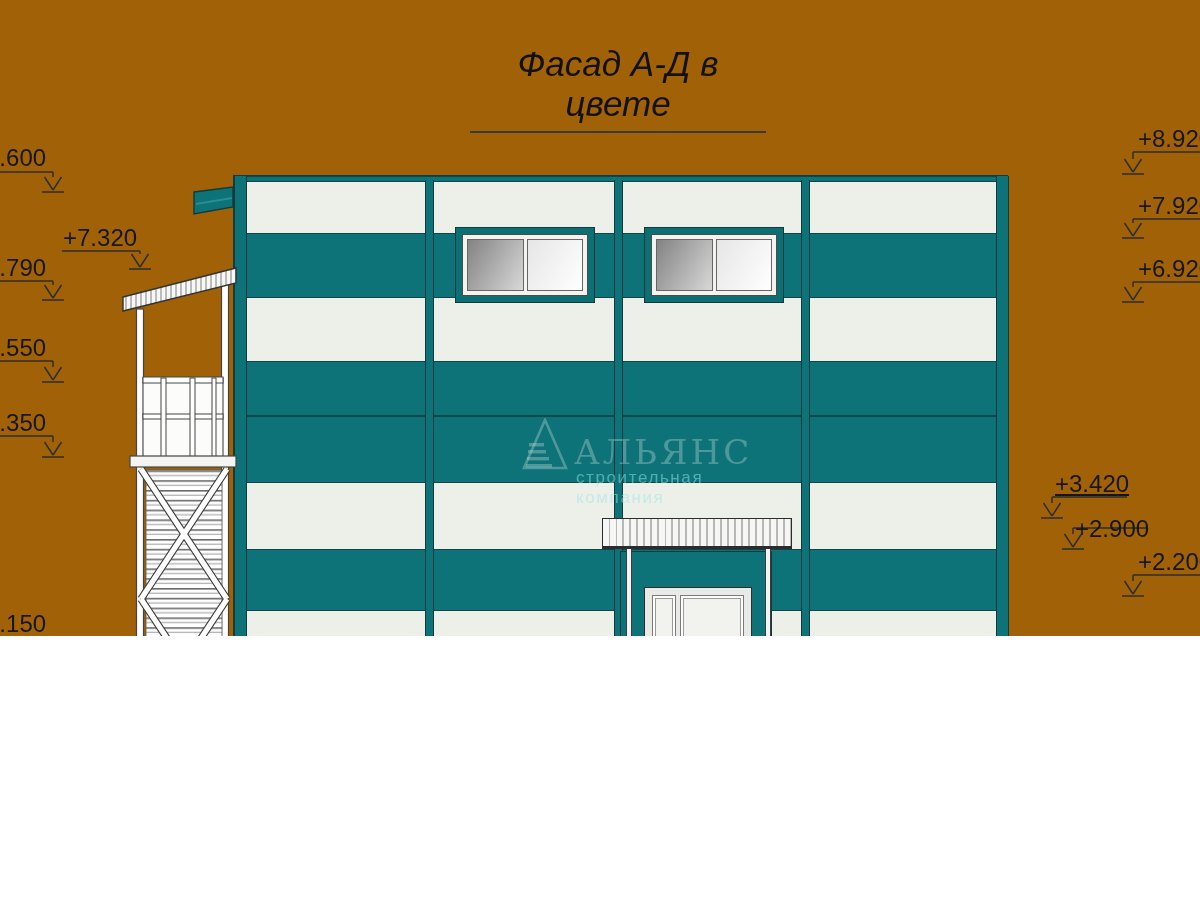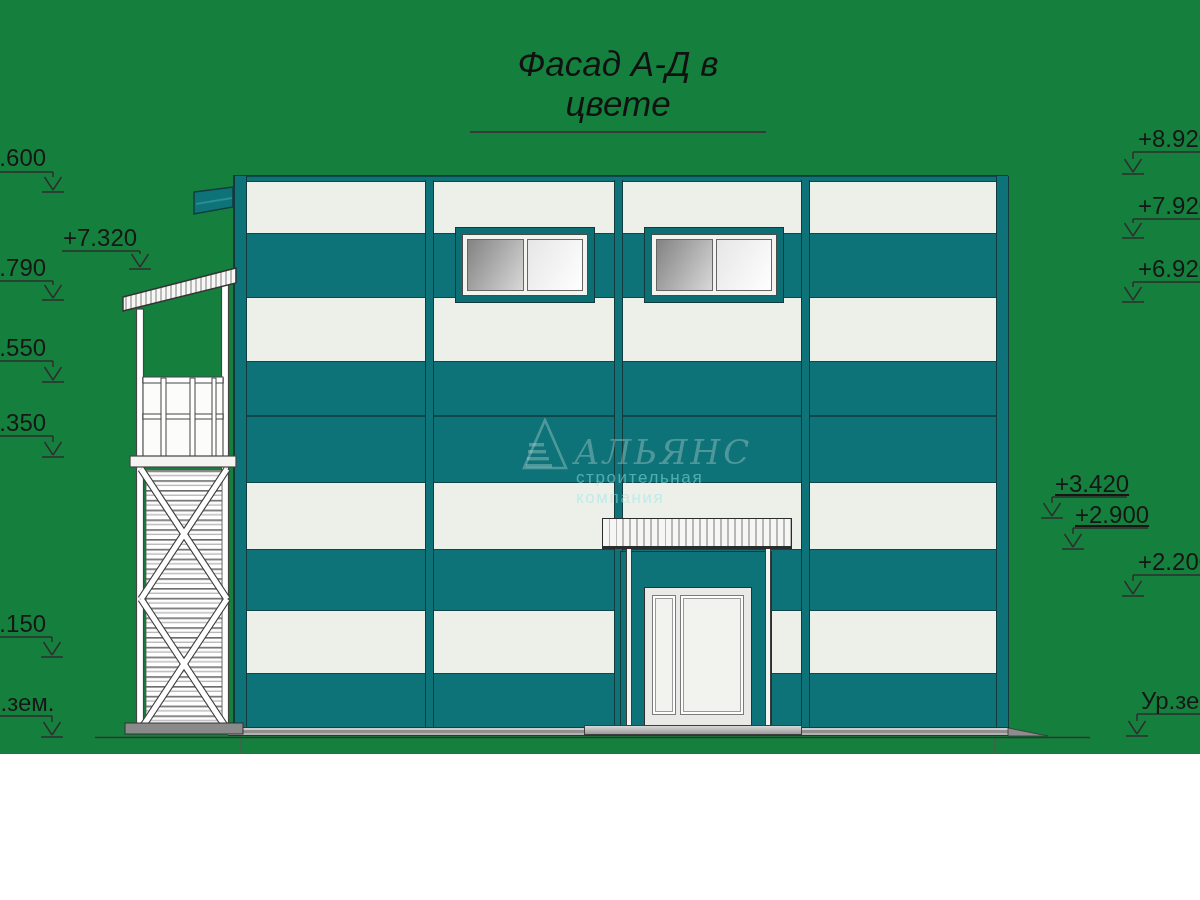--- a/index.html
+++ b/index.html
@@ -1,16 +1,16 @@
 <!DOCTYPE html>
 <html><head>
 <meta charset="utf-8">
 <style>
   html,body{margin:0;padding:0;background:#fff;}
-  .canvas{position:relative;width:1200px;height:754px;background:#15803d;overflow:hidden;
+  .canvas{position:relative;width:1200px;height:636px;background:#a16207;overflow:hidden;
           font-family:"Liberation Sans",sans-serif;color:#1a1a1a;}
 
   
   .title{position:absolute;left:470px;top:44px;width:296px;text-align:center;
          font-style:italic;font-size:35px;font-weight:500;color:#111;
          border-bottom:2px solid #3a3a3a;padding-bottom:7px;}
 
   
   .facade{position:absolute;left:233px;top:175px;width:775px;height:557px;
           background:#edefe9;border:1.6px solid #16393b;box-sizing:border-box;}
@@ -48,21 +48,21 @@
         background:linear-gradient(#d8d8d8,#9b9b9b);border:1px solid #3e3e3e;box-sizing:border-box;z-index:10;}
 
   
   .base{position:absolute;left:228px;top:727px;width:782px;height:9px;z-index:5;
         background:linear-gradient(#cccccc 0 2px,#8f8f8f 2px 5px,#b3b3b3 5px 9px);
         border-top:1px solid #333;border-bottom:1px solid #333;box-sizing:border-box;}
 
   
   .wm{position:absolute;left:520px;top:418px;width:210px;height:66px;z-index:7;pointer-events:none;}
   .wm-name{position:absolute;left:54px;top:14px;font-family:"DejaVu Serif",serif;font-size:34px;
-        letter-spacing:3px;color:rgba(206,223,221,.34);font-style:italic;}
+        letter-spacing:3px;color:rgba(206,223,221,.34);}
   .wm-tag{position:absolute;left:56px;top:50px;font-size:17px;letter-spacing:1.6px;
         color:rgba(152,232,233,.5);}
 
   
   .elev{position:absolute;font-size:24px;white-space:nowrap;color:#161616;z-index:12;}
 
   
   .bubble{position:absolute;width:52px;height:52px;border:1.6px solid #2f2f2f;border-radius:50%;
         background:#fff;display:flex;align-items:center;justify-content:center;
         font-size:37px;color:#111;z-index:12;}
@@ -211,21 +211,21 @@
   <div class="elev" style="left:-28px;top:254px;">+6.790</div>
   <div class="elev" style="left:-28px;top:334px;">+5.550</div>
   <div class="elev" style="left:-28px;top:409px;">+4.350</div>
   <div class="elev" style="left:-28px;top:610px;">+1.150</div>
   <div class="elev" style="left:-27px;top:689px;">Ур.зем.</div>
 
   <div class="elev" style="left:1138px;top:125px;">+8.920</div>
   <div class="elev" style="left:1138px;top:192px;">+7.920</div>
   <div class="elev" style="left:1138px;top:255px;">+6.920</div>
   <div class="elev" style="left:1055px;top:470px;text-decoration:underline;">+3.420</div>
-  <div class="elev" style="left:1075px;top:501px;text-decoration:underline;">+2.900</div>
+  <div class="elev" style="left:1075px;top:515px;">+2.900</div>
   <div class="elev" style="left:1138px;top:548px;">+2.200</div>
   <div class="elev" style="left:1141px;top:687px;">Ур.зем.</div>
 
   <div class="bubble" style="left:215px;top:771px;">
     <span>А</span>
   </div>
   <div class="bubble" style="left:969px;top:771px;">
     <span>Д</span>
   </div>
 

